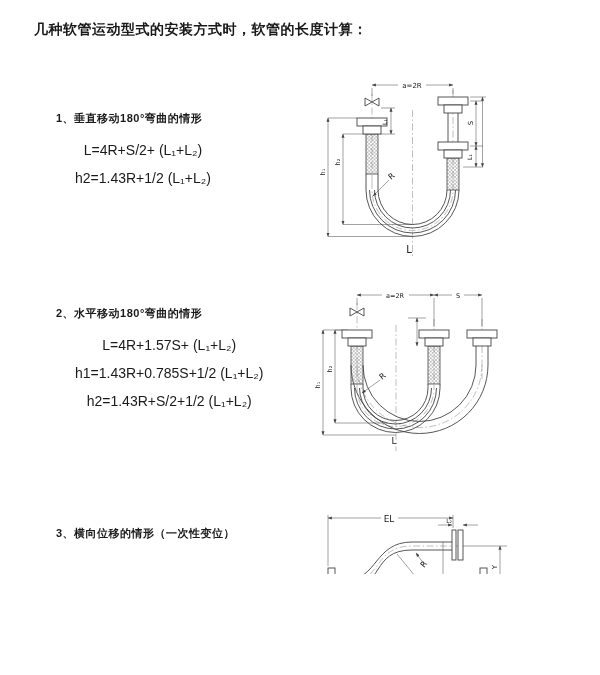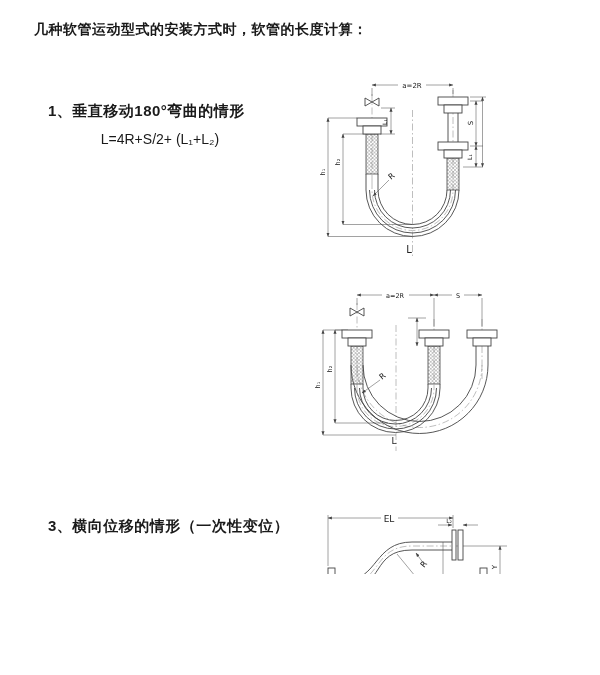--- a/index.html
+++ b/index.html
@@ -1,20 +1,20 @@
 <!DOCTYPE html>
 <html><head>
 <meta charset="utf-8">
 <style>
   html,body{margin:0;padding:0;background:#fff;}
   .page{position:relative;width:600px;height:574px;background:#ffffff;overflow:hidden;
         font-family:"Liberation Sans","DejaVu Sans",sans-serif;color:#1a1a1a;}
   .doc-title{position:absolute;left:34px;top:21px;font-size:14px;font-weight:700;letter-spacing:0.5px;}
   .section{position:absolute;left:48px;}
-  .section h3{margin:0;font-size:15px;font-weight:700;letter-spacing:0.5px;line-height:19px;}
+  .section h3{margin:8px;font-size:11px;font-weight:700;letter-spacing:0.5px;line-height:19px;}
   .formulas{list-style:none;margin:5px 0 0 0;padding:0 0 0 27px;}
   .formulas li{font-size:14px;line-height:28px;white-space:pre;text-align:center;}
   .diagram{position:absolute;}
   svg text{font-family:"DejaVu Sans","Liberation Sans",sans-serif;fill:#222;}
   .ln{stroke:#444;stroke-width:0.9;fill:none;}
   .th{stroke:#555;stroke-width:0.55;fill:none;}
   .cl{stroke:#888;stroke-width:0.55;fill:none;stroke-dasharray:7 2.5 1.5 2.5;}
   .fit{stroke:#444;stroke-width:0.9;fill:#fff;}
   .hat{stroke:#444;stroke-width:0.8;}
 </style>
@@ -22,20 +22,21 @@
 <body>
 
 <div class="page">
 
   <div class="doc-title">几种软管运动型式的安装方式时，软管的长度计算：</div>
 
   <div class="section" style="top:101px;">
     <h3>1、垂直移动180°弯曲的情形</h3>
     <ul class="formulas">
       <li>L=4R+S/2+ (L₁+L₂)</li>
+      <li>h2=1.43R+1/2 (L₁+L₂)</li>
     </ul>
   </div>
 
   <svg class="diagram" style="left:315px;top:72px;" width="280" height="192" viewBox="0 0 280 192">
     <defs>
       <marker id="arA" viewBox="0 0 8 8" refX="7" refY="4" markerWidth="8" markerHeight="8" orient="auto-start-reverse">
         <path d="M0,1.2 L7.5,4 L0,6.8 Z" fill="#444"></path>
       </marker>
       <pattern id="hatchA" width="3.5" height="3.5" patternUnits="userSpaceOnUse">
         <path d="M0,3.5 L3.5,0 M0,0 L3.5,3.5" stroke="#777" stroke-width="0.4"></path>
@@ -96,20 +97,28 @@
       <text x="158" y="51" font-size="7" text-anchor="middle" transform="rotate(-90 158 51)">S</text>
       <text x="157" y="85" font-size="6" text-anchor="middle" transform="rotate(-90 157 85)">L₁</text>
       <text x="72" y="50" font-size="6" text-anchor="middle" transform="rotate(-90 72 50)">L₁</text>
       <text x="10" y="100" font-size="6.5" text-anchor="middle" transform="rotate(-90 10 100)">h₁</text>
       <text x="25" y="90" font-size="6.5" text-anchor="middle" transform="rotate(-90 25 90)">h₂</text>
       <text x="76" y="108" font-size="8" transform="rotate(-40 76 108)">R</text>
       <text x="94" y="181" font-size="10" text-anchor="middle">L</text>
     </g>
   </svg>
 
+  <div class="section" style="top:296px;">
+    <h3>2、水平移动180°弯曲的情形</h3>
+    <ul class="formulas">
+      <li>L=4R+1.57S+ (L₁+L₂)</li>
+      <li>h1=1.43R+0.785S+1/2 (L₁+L₂)</li>
+      <li>h2=1.43R+S/2+1/2 (L₁+L₂)</li>
+    </ul>
+  </div>
 
   <svg class="diagram" style="left:310px;top:283px;" width="285" height="175" viewBox="0 0 285 175">
     <defs>
       <marker id="arB" viewBox="0 0 8 8" refX="7" refY="4" markerWidth="8" markerHeight="8" orient="auto-start-reverse">
         <path d="M0,1.2 L7.5,4 L0,6.8 Z" fill="#444"></path>
       </marker>
       <pattern id="hatchB" width="3.5" height="3.5" patternUnits="userSpaceOnUse">
         <path d="M0,3.5 L3.5,0 M0,0 L3.5,3.5" stroke="#777" stroke-width="0.4"></path>
       </pattern>
     </defs>

